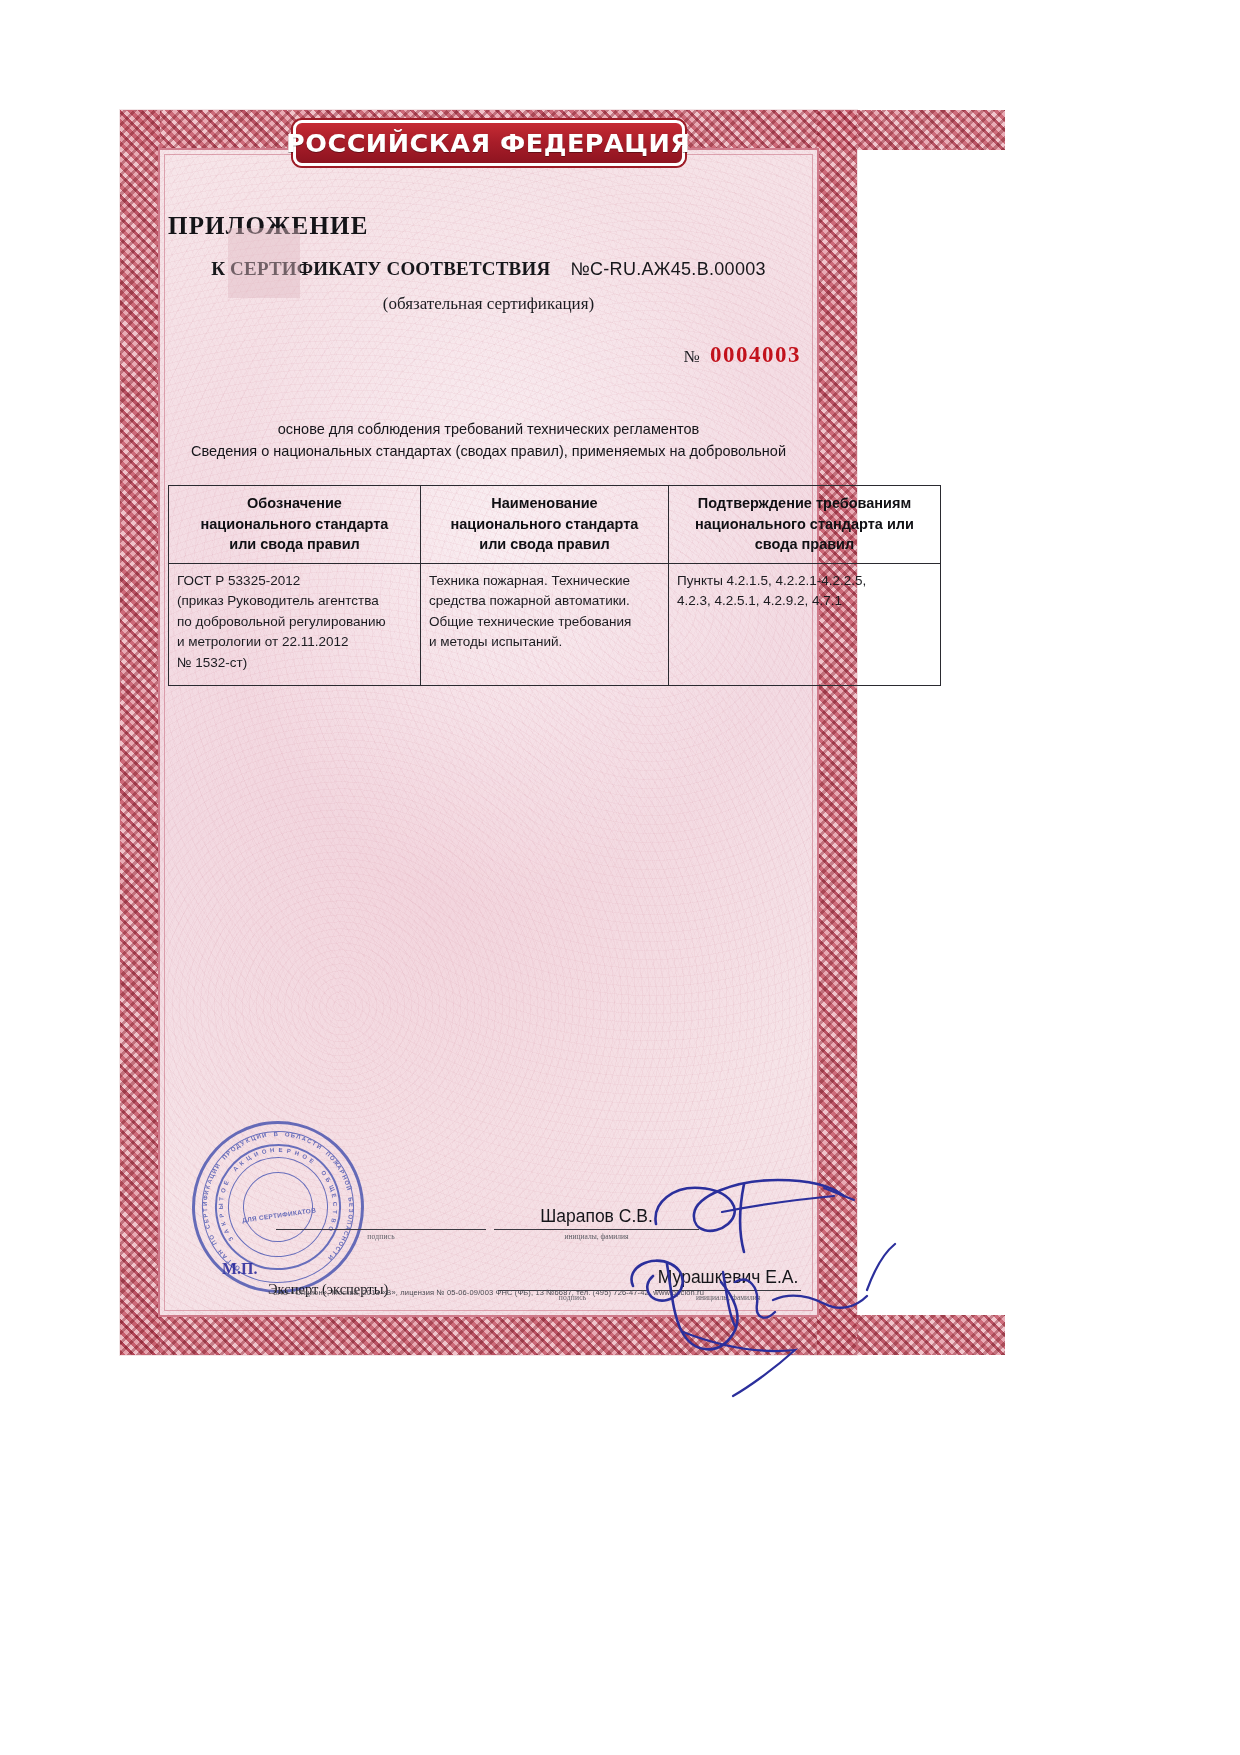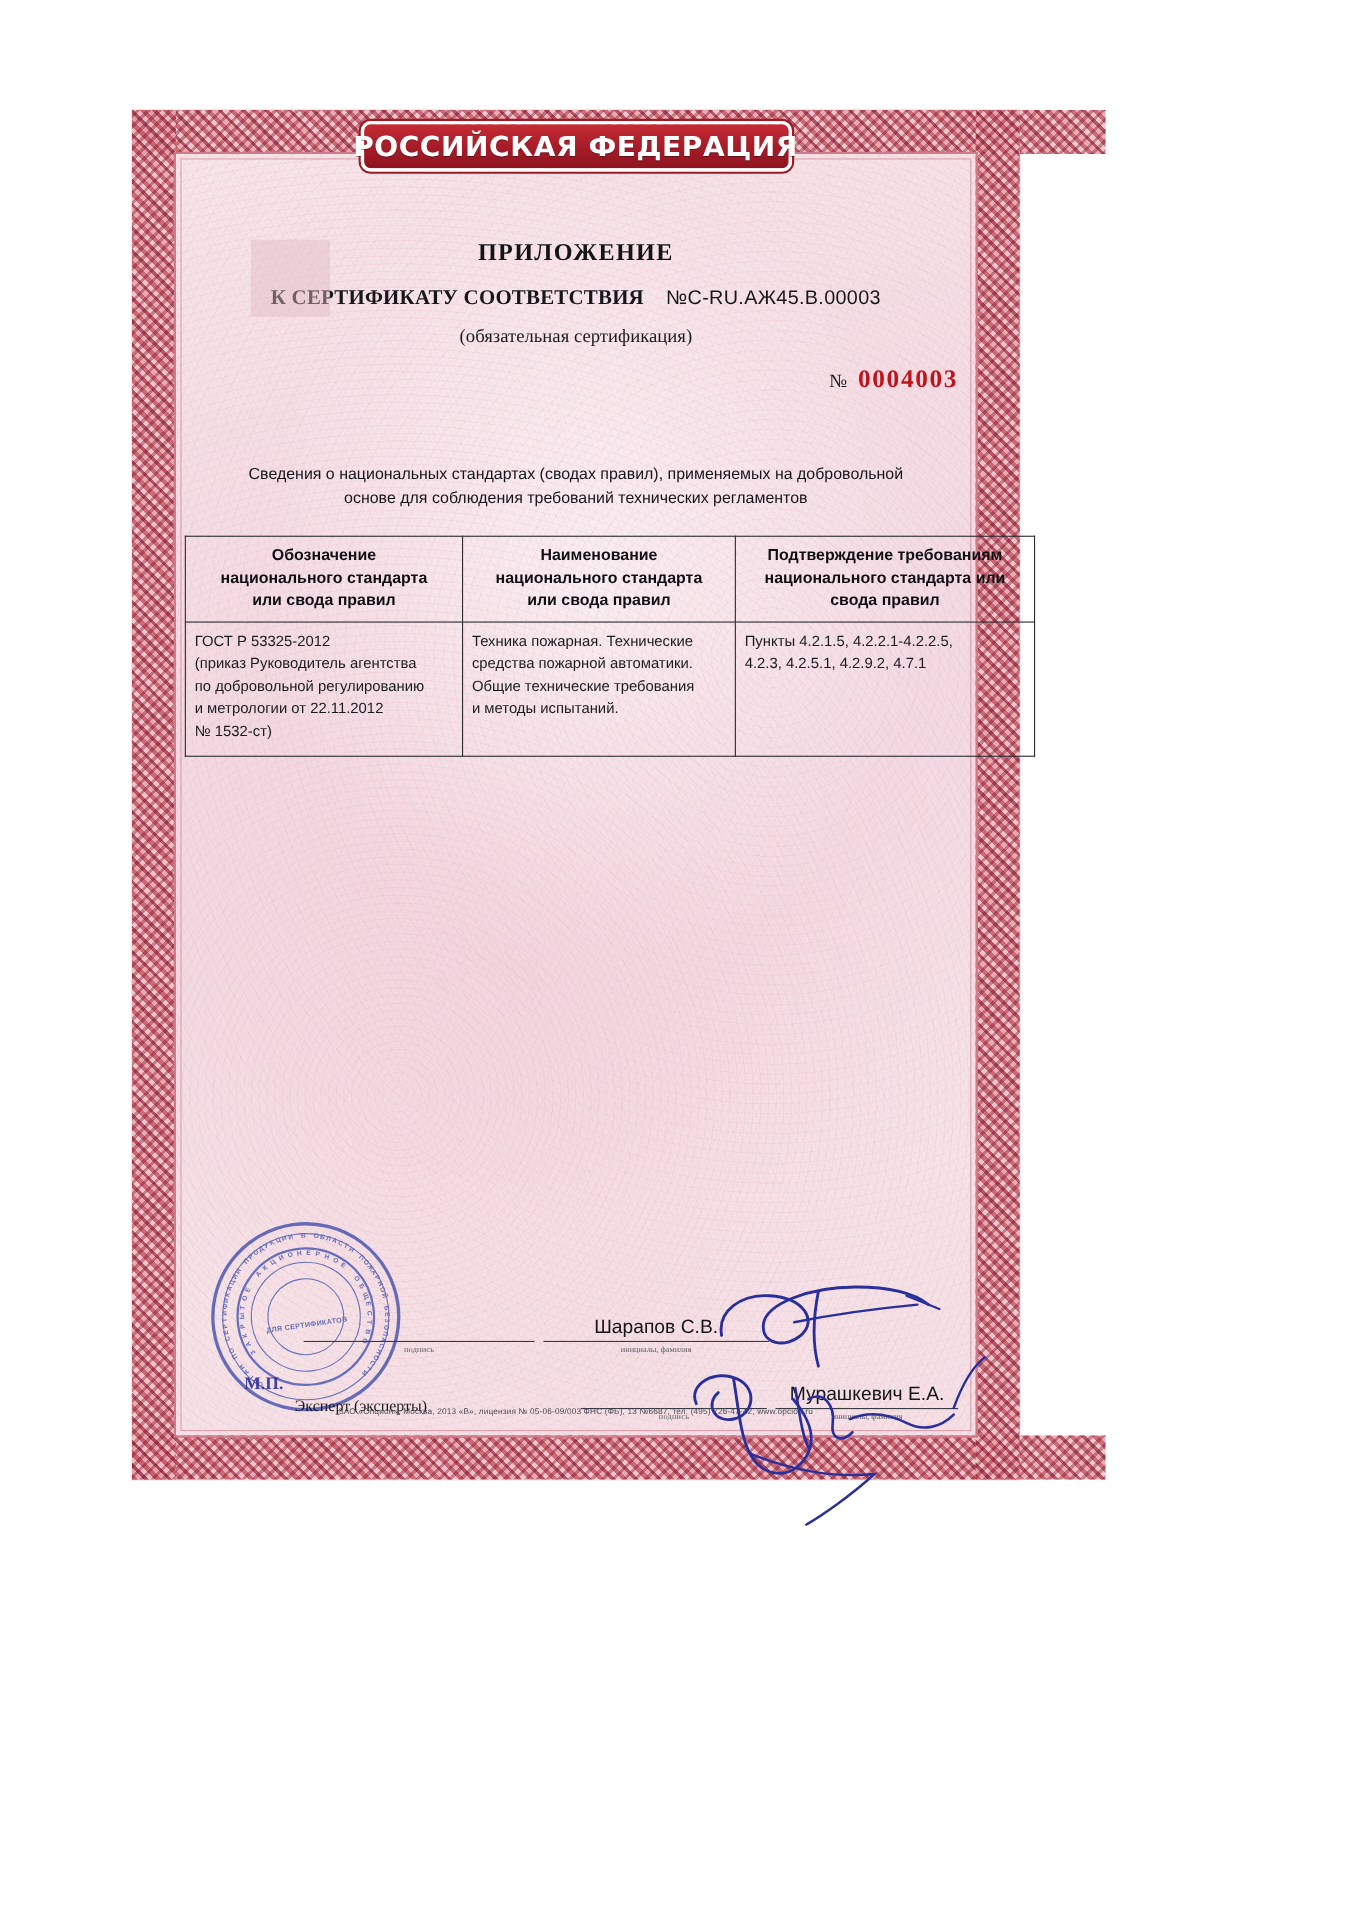--- a/index.html
+++ b/index.html
@@ -10,22 +10,22 @@
   body {
     width: 1240px; height: 1755px;
     font-family: "Liberation Sans", sans-serif;
     position: relative;
     overflow: hidden;
   }
 
   
   #scan {
     position: absolute;
-    left: 120px; top: 100px;
-    width: 807px; height: 1245px;
+    left: 120px; top: 110px;
+    width: 737px; height: 1245px;
     background:
       radial-gradient(ellipse 62% 48% at 52% 34%, rgba(255,255,255,0.55) 0%, rgba(255,255,255,0.0) 62%),
       radial-gradient(ellipse 70% 55% at 44% 62%, rgba(241,205,215,0.55) 0%, rgba(250,232,236,0.0) 70%),
       linear-gradient(168deg, #f7e7ea 0%, #f4dde4 28%, #f3dbe3 52%, #f6e4e8 78%, #f4dfe5 100%);
     box-shadow: 0 0 0 1px rgba(205,150,160,0.25);
   }
 
   
   #guilloche {
     position: absolute; inset: 0;
@@ -87,27 +87,26 @@
     text-shadow: 0 1px 0 rgba(0,0,0,0.35);
   }
 
   
   #content {
     position: absolute;
     left: 48px; top: 56px; right: 48px; bottom: 48px;
   }
 
   .title-main {
-    text-align: center;
     font-family: "Liberation Serif", serif;
     font-weight: bold;
-    font-size: 22px;
+    font-size: 25px;
     color: #141418;
     letter-spacing: 1.2px;
-    margin-top: 60px;
+    margin-top: 46px;
   }
   .subtitle-row {
     text-align: center;
     font-family: "Liberation Serif", serif;
     font-weight: bold;
     font-size: 19px;
     color: #17171b;
     margin-top: 18px;
     letter-spacing: 0.2px;
   }
@@ -340,22 +339,22 @@
     </div>
 
     <div class="oblig">(обязательная сертификация)</div>
 
     <div class="serial-row">
       <span class="serial-no-sign">№</span>
       <span class="serial-value">0004003</span>
     </div>
 
     <div class="intro">
+      <div>основе для соблюдения требований технических регламентов</div>
       <div>Сведения о национальных стандартах (сводах правил), применяемых на добровольной</div>
-      <div>основе для соблюдения требований технических регламентов</div>
     </div>
 
     <table class="std">
       <colgroup>
         <col class="col1">
           <col class="col2">
           <col class="col3">
       </colgroup>
       <thead>
         <tr>

